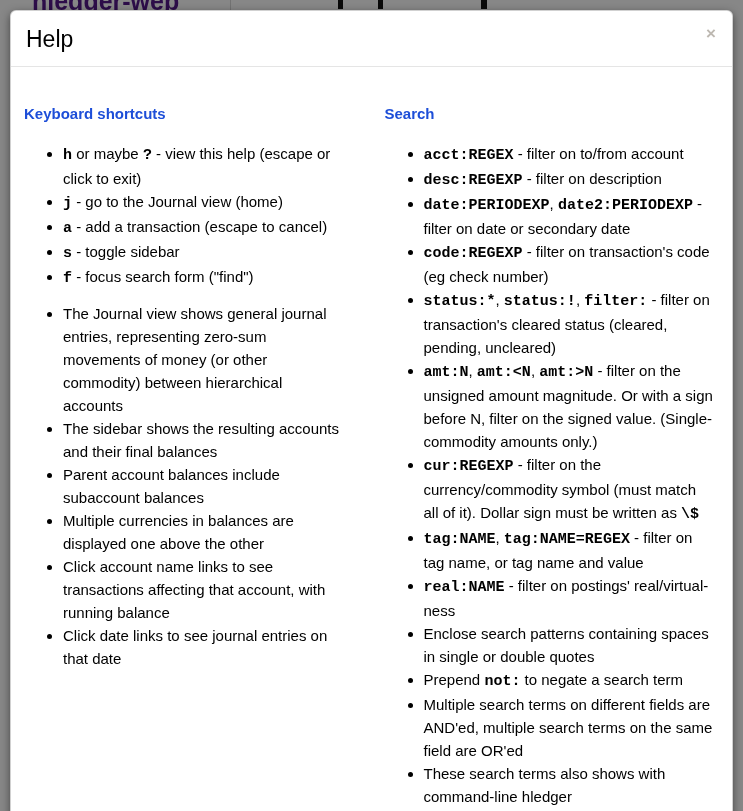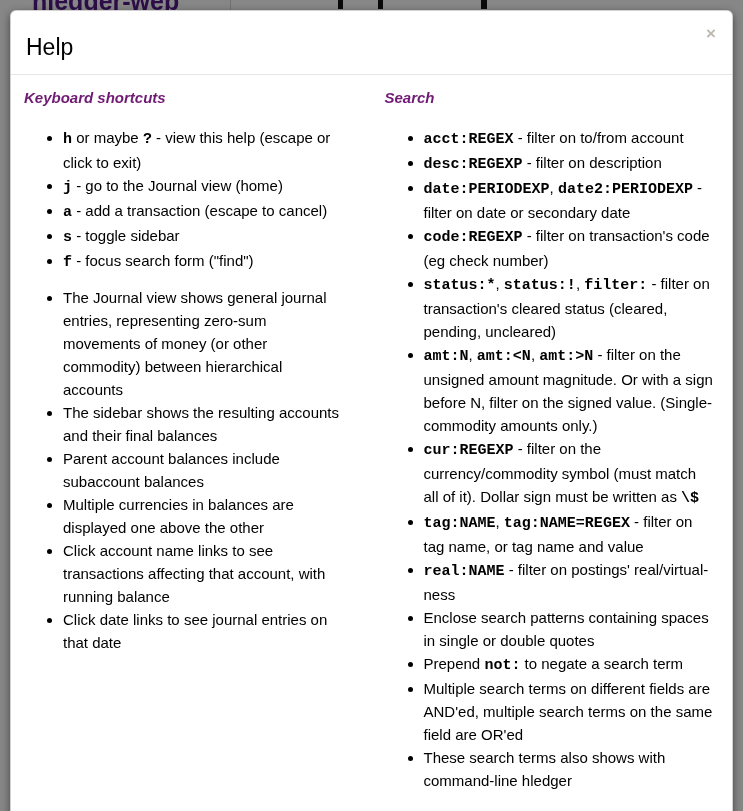--- a/index.html
+++ b/index.html
@@ -26,33 +26,33 @@
   .backdrop { position: absolute; inset: 0; background: var(--backdrop, rgba(0,0,0,0.47)); cursor: pointer; }
   
   .modal {
     position: absolute; left: 10px; right: 10px; top: 10px;
     background: var(--modal_bg, #ffffff);
     border-radius: 6px;
     border: 1px solid rgba(0,0,0,0.18);
     box-shadow: 0 3px 9px rgba(0,0,0,0.5);
     box-sizing: border-box;
   }
-  .modal-header { position: relative; padding: 22px 15px 13px; border-bottom: 1px solid #e5e5e5; }
+  .modal-header { position: relative; padding: 14px 15px 13px; border-bottom: 1px solid #e5e5e5; }
   .modal-title { margin: 0; font-size: 23px; font-weight: 400; line-height: 28px; color: #000; }
   .close-btn {
     position: absolute; top: 14px; right: 16px;
     background: none; border: none; padding: 0; margin: 0;
     font-family: inherit; font-size: 17px; font-weight: 700; line-height: 1;
     color: var(--close_icon, #bdb8b1); cursor: pointer;
   }
   .modal-body { display: flex; align-items: flex-start; padding: 0 0 24px 0; }
   .help-col { width: 50%; box-sizing: border-box; }
   .help-col.left  { padding: 0 15px 0 13px; }
   .help-col.right { padding: 0 6px 0 13px; }
-  .sec-heading { font-size: 15px; font-weight: 700; line-height: 18px; margin: 14px 0 19px; color: #701a75; font-style: italic; }
+  .sec-heading { font-size: 15px; font-weight: 700; line-height: 18px; margin: 38px 0 19px; color: #1d4ed8; }
   .help-col ul { margin: 12px; padding: 0 0 0 27px; }
   .help-col li { font-size: 15px; line-height: 23px; color: #000; }
   .help-col code {
     font-family: "Liberation Mono", "DejaVu Sans Mono", monospace;
     font-weight: 700; font-size: 15px; color: #000;
   }
 </style>
 </head>
 <body>
 

